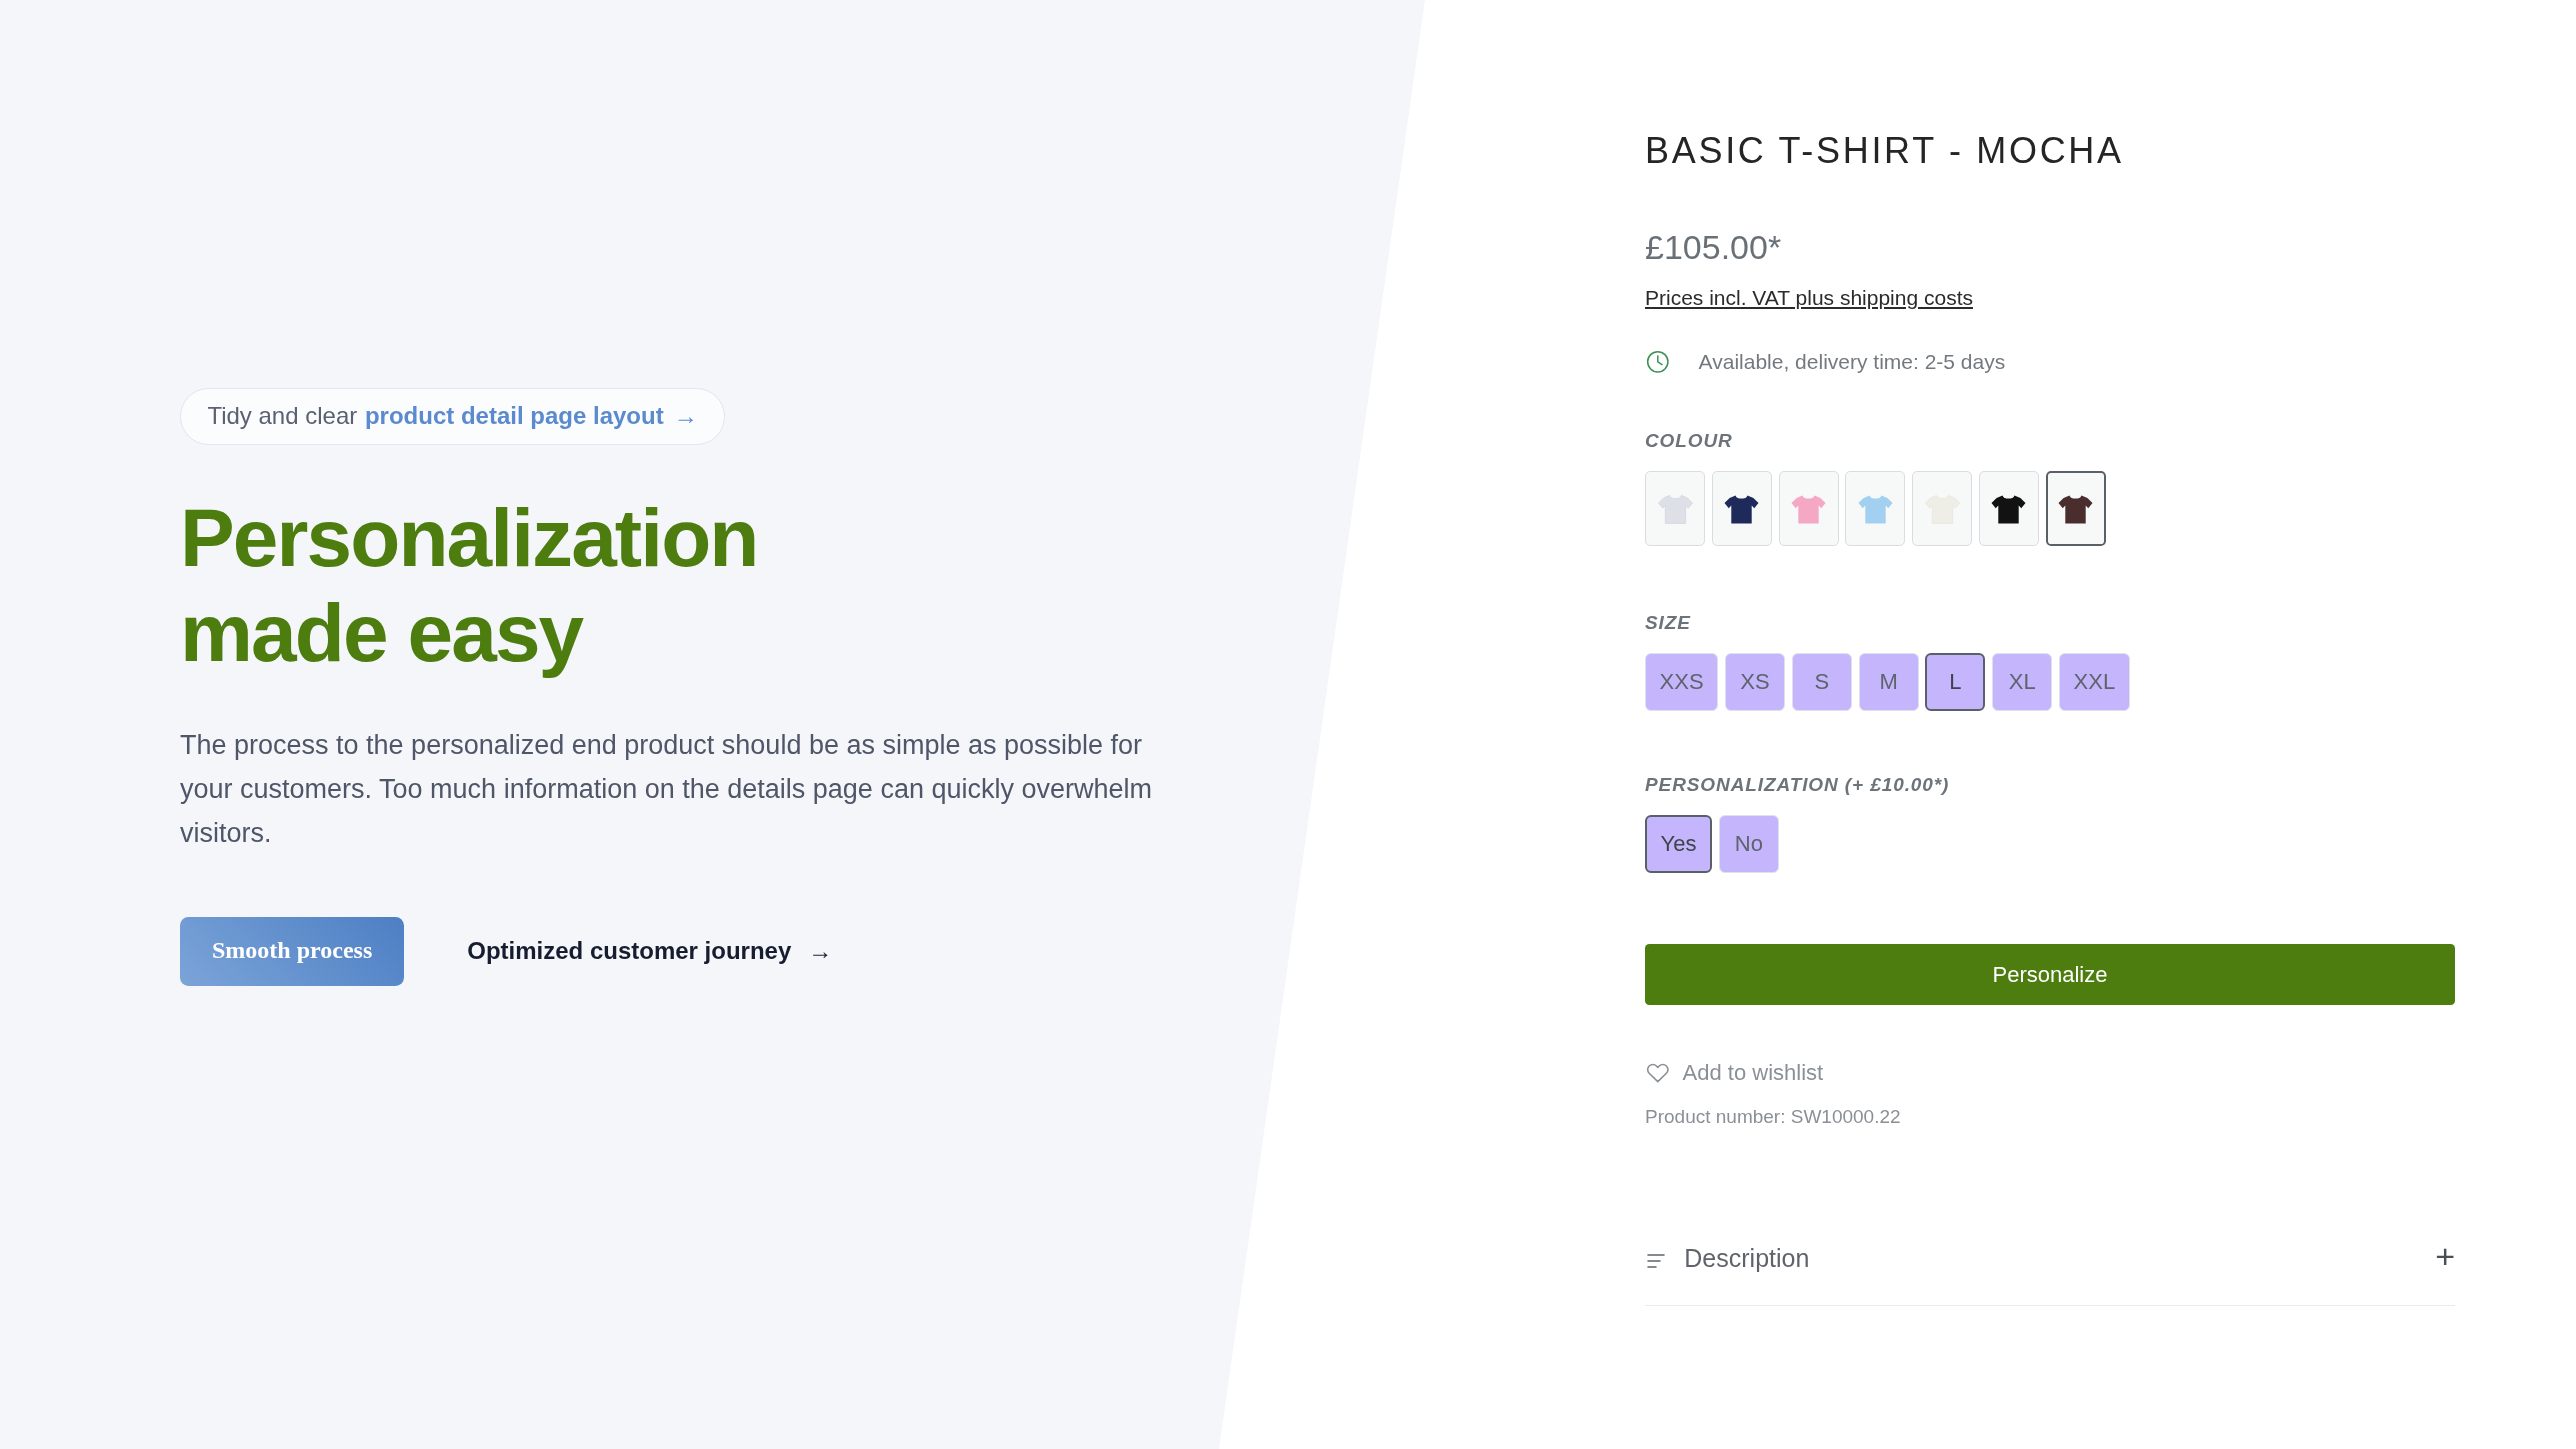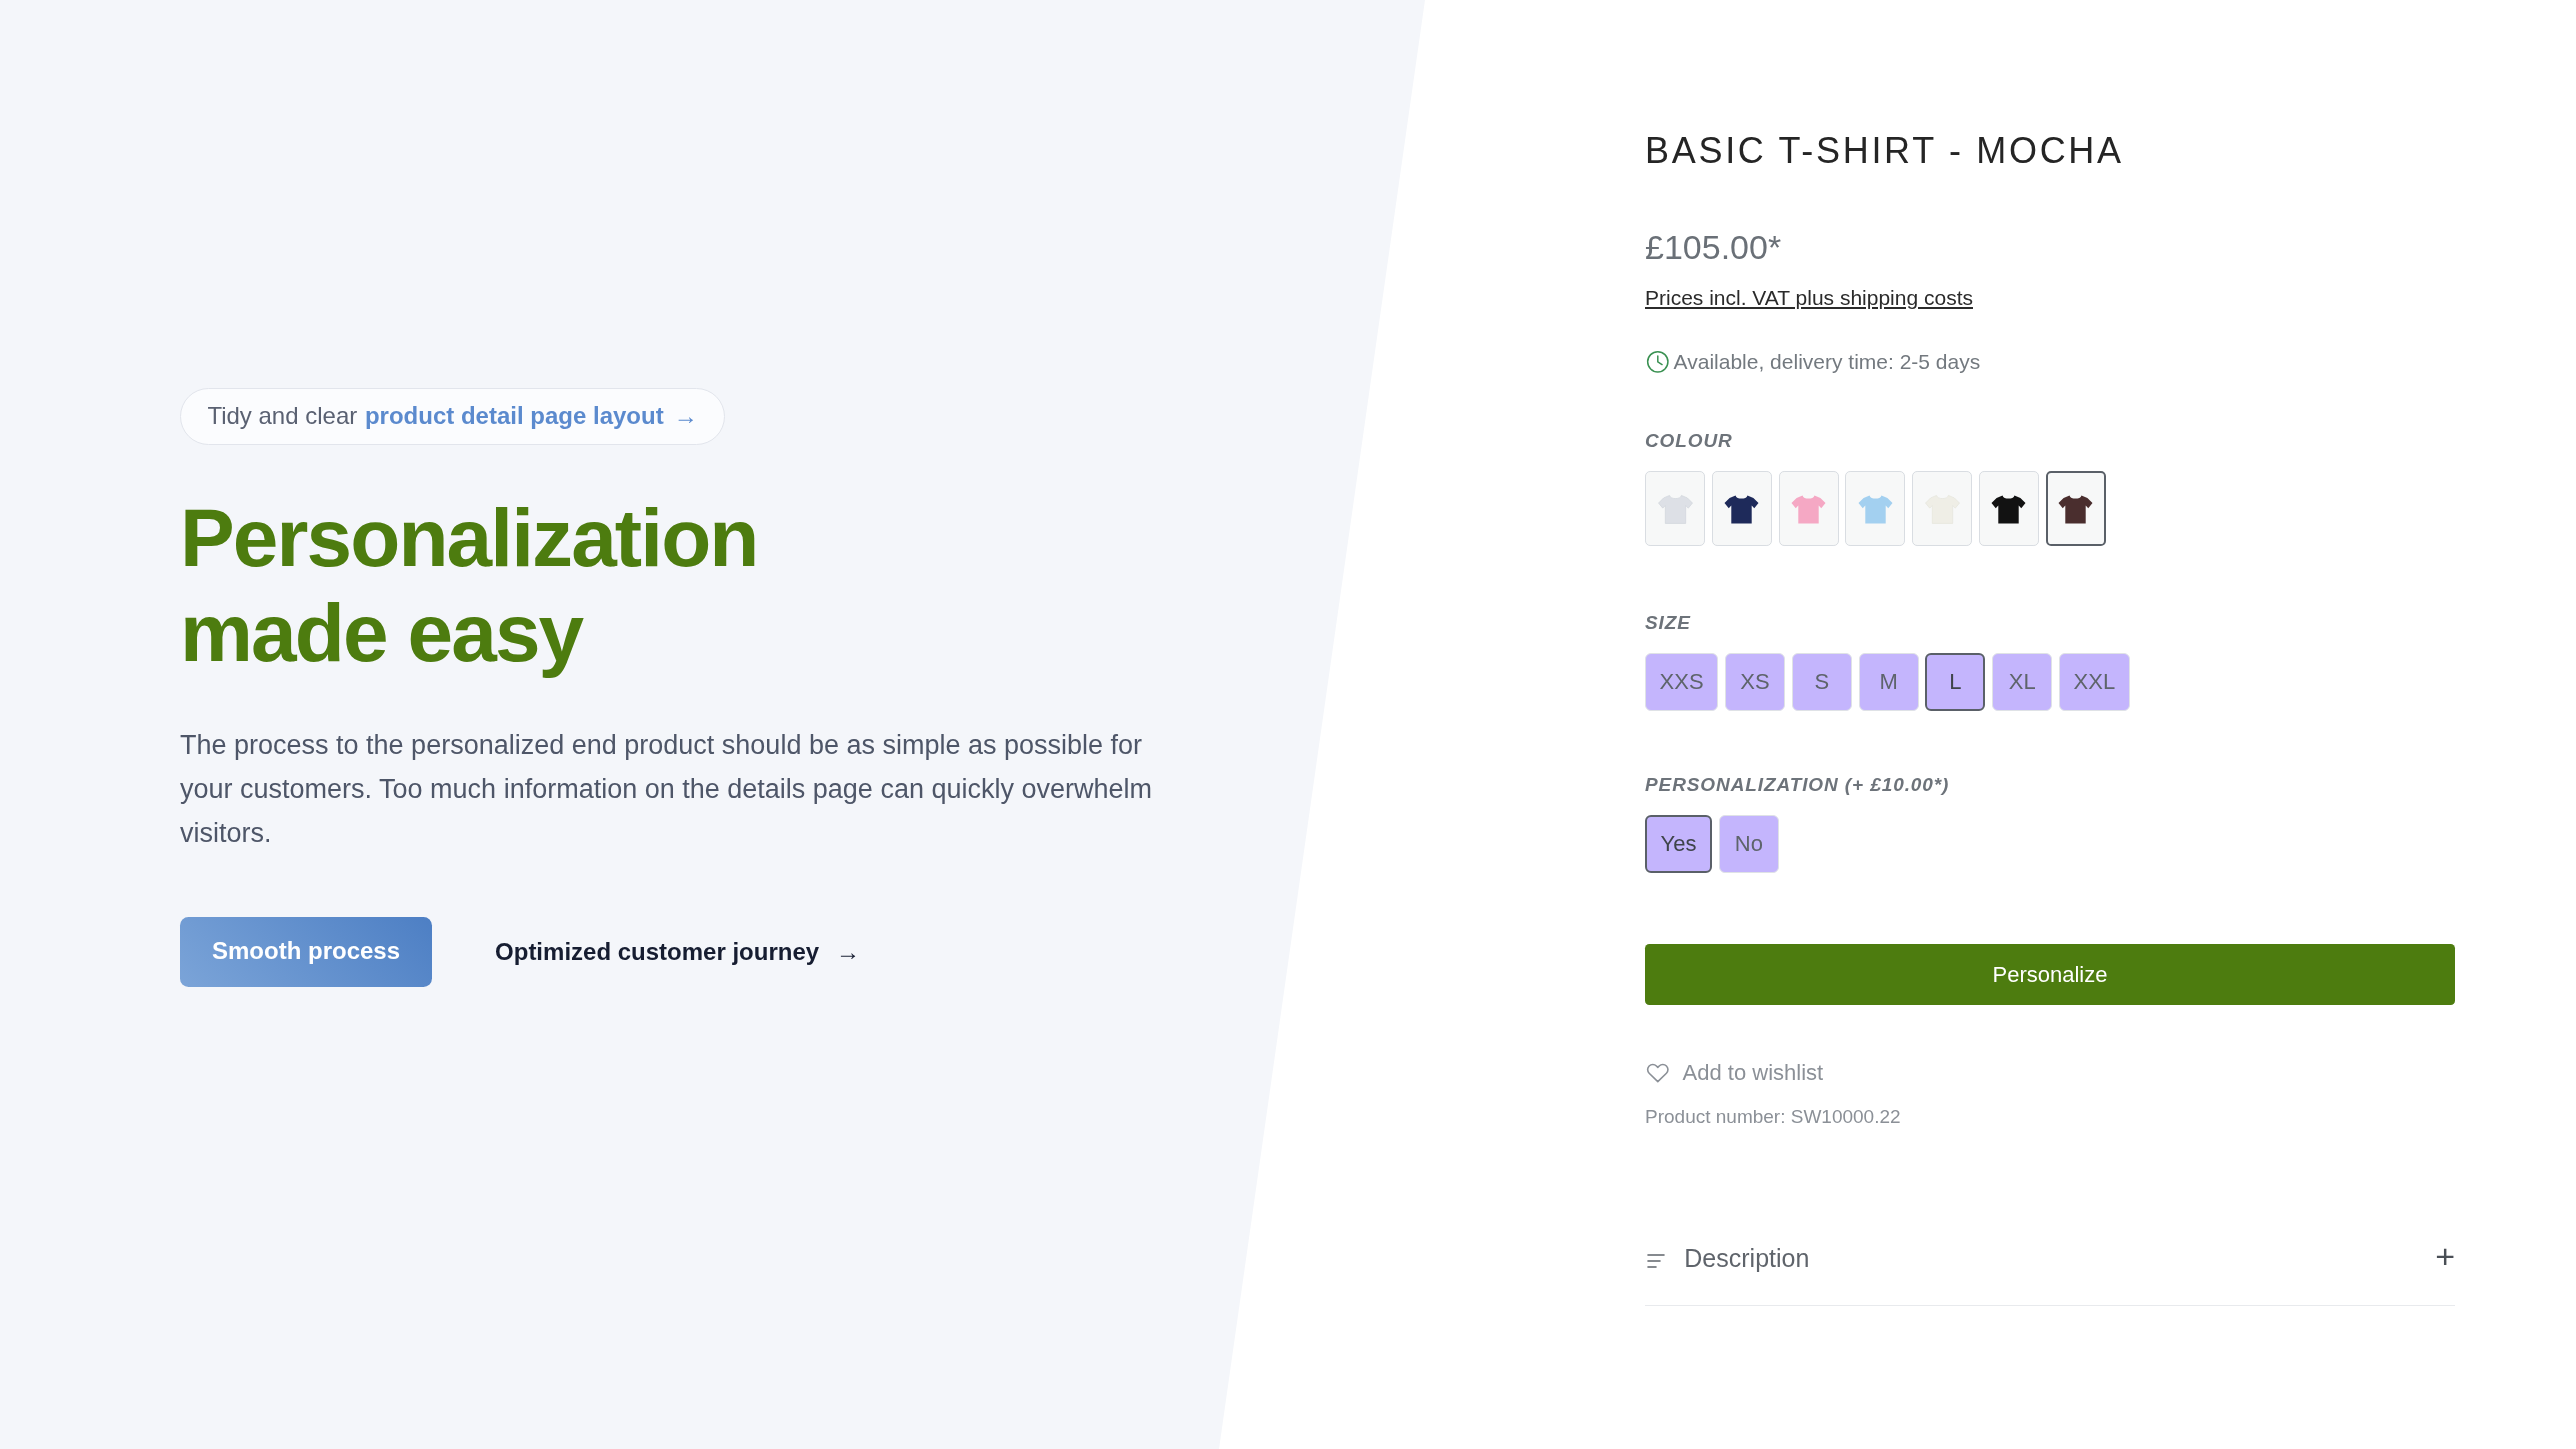--- a/index.html
+++ b/index.html
@@ -45,21 +45,21 @@
     font-weight:400;
   }
 
   .cta-row{ margin-top:61px; display:flex; align-items:center; gap:0; }
   .btn-primary{
     display:inline-flex; align-items:center; justify-content:center;
     background:linear-gradient(225deg,#4d7fc4 0%,#7ba4d8 100%);
     color:#ffffff; font-size:24px; font-weight:700;
     border:none; border-radius:8.5px;
     padding:20.5px 32px 22px 32px;
-    cursor:pointer; white-space:nowrap;
+    cursor:pointer; white-space:nowrap;font-family:Liberation Serif, serif;
   }
   .btn-link{
     margin-left:63px;
     font-size:24px; font-weight:700; color:#161d31;
     text-decoration:none; white-space:nowrap; cursor:pointer;
   }
   .btn-link .arrow{ margin-left:10.2px; }
 
   
   .right-panel{ position:absolute; left:1645px; top:0; width:810px; height:1449px; }
@@ -73,21 +73,21 @@
     position:absolute; left:0; top:228px;
     font-size:34px; font-weight:400; color:#6a7077;
   }
   .tax-note{
     position:absolute; left:0; top:286px;
     font-size:21px; color:#2b2b2b;
     text-decoration:underline; cursor:pointer;
   }
   .availability{
     position:absolute; left:0; top:349px;
-    display:flex; align-items:center; gap:3px;
+    display:flex; align-items:center; gap:28px;
   }
   .availability .label{ font-size:21px; color:#73797f; }
   .clock-icon{ width:25.6px; height:25.6px; display:block; flex:none; }
 
   .opt-label{
     font-size:19px; font-weight:700; letter-spacing:0.9px;
     color:#6d737a; text-transform:uppercase;font-style:italic;
   }
 
   .colour-block{ position:absolute; left:0; top:430px; }

